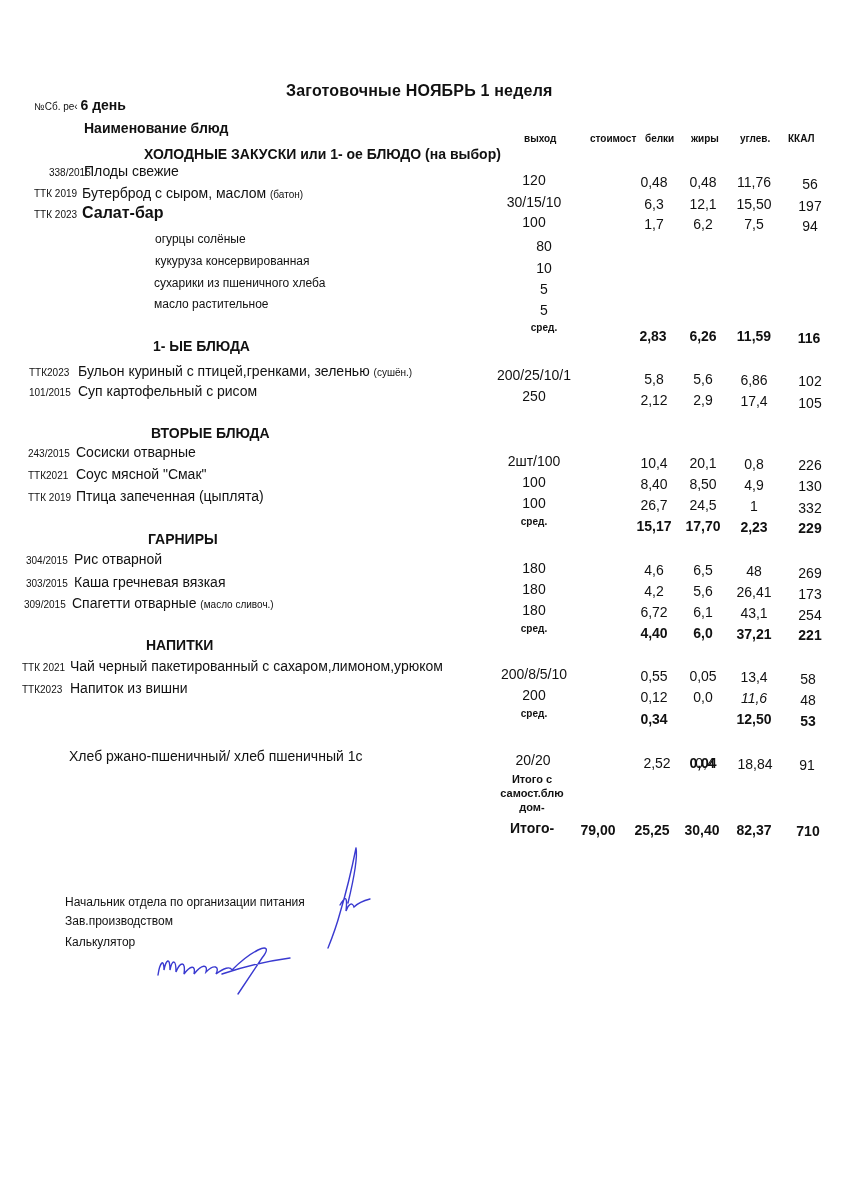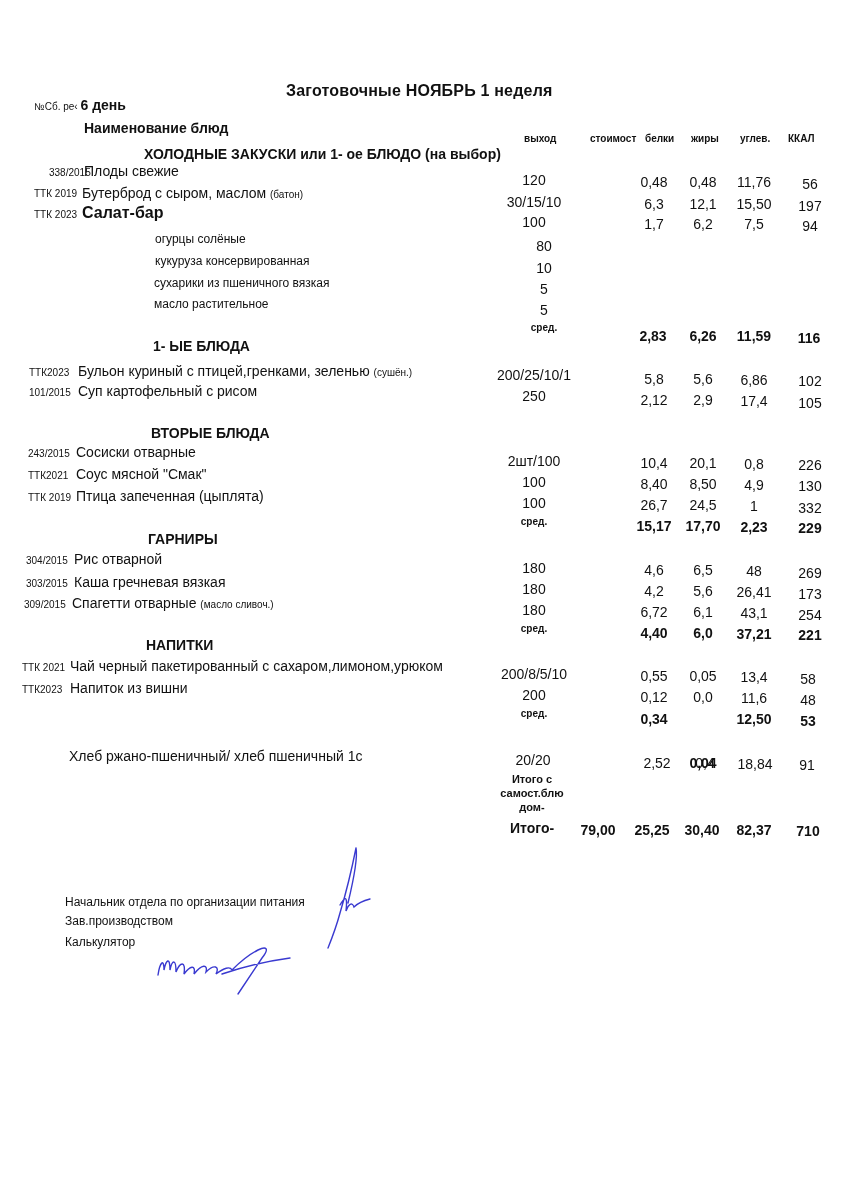--- a/index.html
+++ b/index.html
@@ -76,21 +76,21 @@
 
 <div>
   <span class="abs sub" style="left:155px; top:232px;">огурцы солёные</span>
   <span class="abs yield sub" style="left:494px; top:238px; width:100px;">80</span>
 </div>
 <div>
   <span class="abs sub" style="left:155px; top:254px;">кукуруза консервированная</span>
   <span class="abs yield sub" style="left:494px; top:260px; width:100px;">10</span>
 </div>
 <div>
-  <span class="abs sub" style="left:154px; top:276px;">сухарики из пшеничного вязкая</span>
+  <span class="abs sub" style="left:154px; top:276px;">сухарики из пшеничного хлеба</span>
   <span class="abs yield sub" style="left:494px; top:281px; width:100px;">5</span>
 </div>
 <div>
   <span class="abs sub" style="left:154px; top:297px;">масло растительное</span>
   <span class="abs yield sub" style="left:494px; top:302px; width:100px;">5</span>
 </div>
 <div>
   <span class="abs yieldb" style="left:494px; top:322px;">сред.</span>
   <span class="abs numb" style="left:623px; top:328px;">2,83</span>
   <span class="abs numb" style="left:673px; top:328px;">6,26</span>
@@ -199,21 +199,21 @@
   <span class="abs num" style="left:673px; top:668px;">0,05</span>
   <span class="abs num" style="left:724px; top:669px;">13,4</span>
   <span class="abs num" style="left:778px; top:671px;">58</span>
 </div>
 <div>
   <span class="abs code" style="left:22px; top:684px;">ТТК2023</span>
   <span class="abs dish" style="left:70px; top:680px;">Напиток из вишни</span>
   <span class="abs yield" style="left:484px; top:687px;">200</span>
   <span class="abs num" style="left:624px; top:689px;">0,12</span>
   <span class="abs num" style="left:673px; top:689px;">0,0</span>
-  <span class="abs num" style="left:724px; top:690px;">11,6</span>
+  <span class="abs num" style="left:724px; top:690px;font-style:italic;">11,6</span>
   <span class="abs num" style="left:778px; top:692px;">48</span>
 </div>
 <div>
   <span class="abs yieldb" style="left:484px; top:708px;">сред.</span>
   <span class="abs numb" style="left:624px; top:711px;">0,34</span>
   <span class="abs numb" style="left:673px; top:711px;margin-top:44px;">0,04</span>
   <span class="abs numb" style="left:724px; top:711px;">12,50</span>
   <span class="abs numb" style="left:778px; top:713px;">53</span>
 </div>
 

